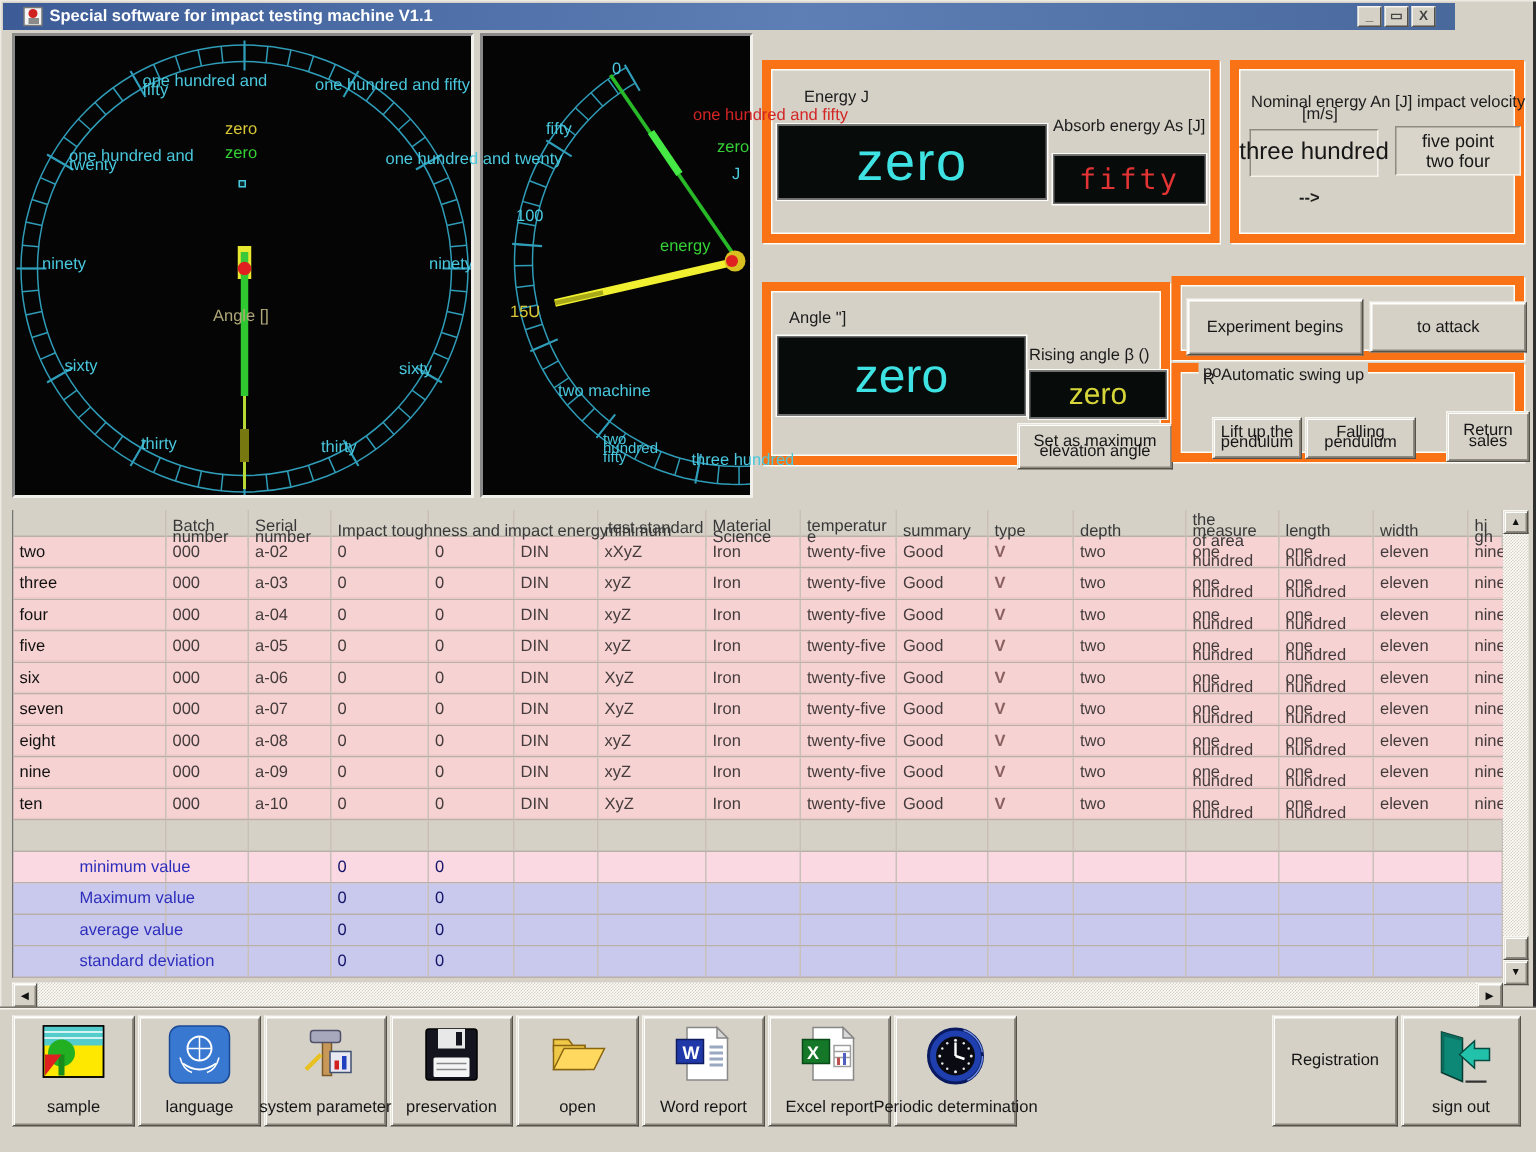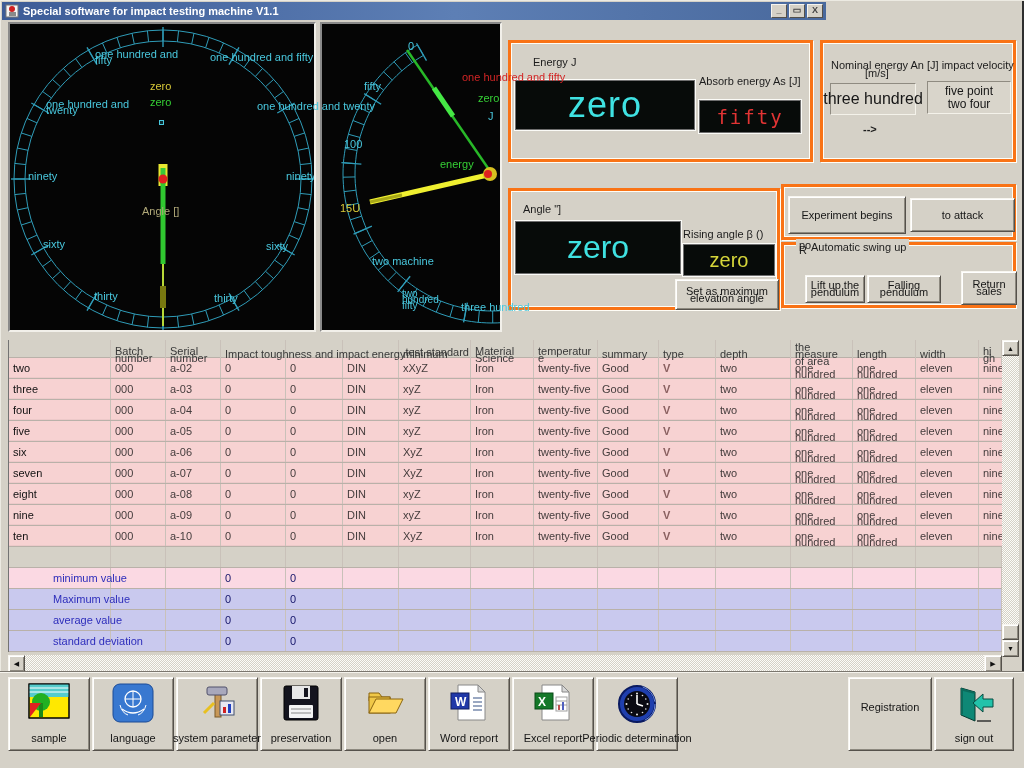--- a/index.html
+++ b/index.html
@@ -1,38 +1,38 @@
 <!DOCTYPE html>
 <html><head>
 <meta charset="utf-8">
 <style>
   html,body{margin:0;padding:0;background:#6b6b6b;}
   *{box-sizing:border-box;font-family:"Liberation Sans",sans-serif;}
   #win{position:relative;width:1024px;height:768px;background:#d5d1c7;overflow:hidden;
        box-shadow:inset 1px 1px 0 #eceae2, inset -2px -2px 0 #2e2e2e;}
   .abs{position:absolute;}
   
-  .titlebar{left:2px;top:2px;width:824px;height:18px;
+  .titlebar{left:2px;top:2px;width:968px;height:18px;
     background:linear-gradient(90deg,#3d5c97 0%,#5d7fb5 55%,#49699d 100%);
-    display:flex;align-items:center;padding:0 3px;}
+    display:flex;align-items:center;padding:0 13px;}
   .title-text{color:#fff;font-size:11px;font-weight:bold;margin-left:4px;white-space:nowrap;}
   .winbtn{width:16px;height:14px;margin-left:2px;background:#d5d1c7;border:1px solid;
     border-color:#f6f4ee #54504a #54504a #f6f4ee;font-size:9px;line-height:11px;
     text-align:center;color:#444;font-weight:bold;}
   .winbtns{margin-left:auto;display:flex;}
   
   .gauge{background:#050505;border:2px solid;border-color:#8a8a8a #f2f0ea #f2f0ea #8a8a8a;overflow:hidden;}
   .gl{position:absolute;font-size:11px;color:#49c8de;white-space:nowrap;}
   .ov{white-space:normal;line-height:6px;padding-top:5px;}
   .yellow{color:#d8c838;} .green{color:#35d035;} .olivegray{color:#b0a878;}
   .overlay-red{color:#d32525;font-size:11px;white-space:nowrap;z-index:40;}
   .overlay-cyan{color:#49c8de;font-size:11px;white-space:nowrap;z-index:40;}
   .cdot{width:5px;height:5px;border:1px solid #49c8de;background:#0a2a2e;}
   
-  .gbox{border:3px solid #f97316;box-shadow:inset 1px 1px 0 #fffdf6,inset -1px -1px 0 #fffdf6,1px 1px 0 #fffdf6;}
+  .gbox{border:6px solid #f97316;box-shadow:inset 1px 1px 0 #fffdf6,inset -1px -1px 0 #fffdf6,1px 1px 0 #fffdf6;}
   .cap{position:absolute;font-size:11px;color:#1c1c1c;white-space:nowrap;}
   .blackdisp{background:#070b09;border:1px solid #6e6e6e;box-shadow:0 0 0 1px #fbfbf7;
     display:flex;align-items:center;justify-content:center;}
   .disp-big{font-size:36px;color:#3fe2e2;letter-spacing:1px;}
   .disp-mid{font-size:32px;color:#3fe2e2;}
   .disp-red{font-size:19px;color:#e23434;font-family:"DejaVu Sans Mono",monospace;letter-spacing:2px;}
   .disp-yel{font-size:20px;color:#d6d63a;}
   .btn{background:#d5d1c7;border:1px solid;border-color:#f8f6f0 #55514b #55514b #f8f6f0;
     box-shadow:inset 1px 1px 0 #fff,inset -1px -1px 0 #8d897f;
     display:flex;align-items:center;justify-content:center;font-size:11px;color:#161616;

